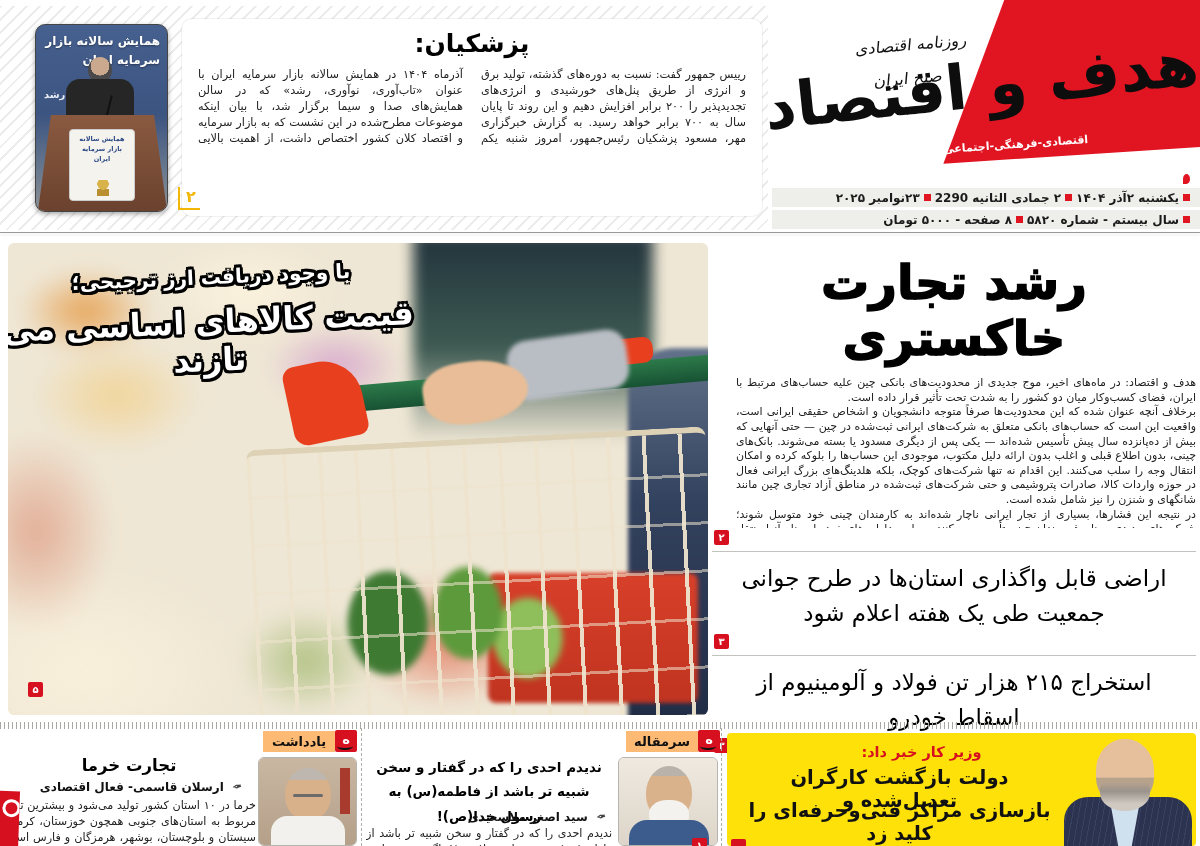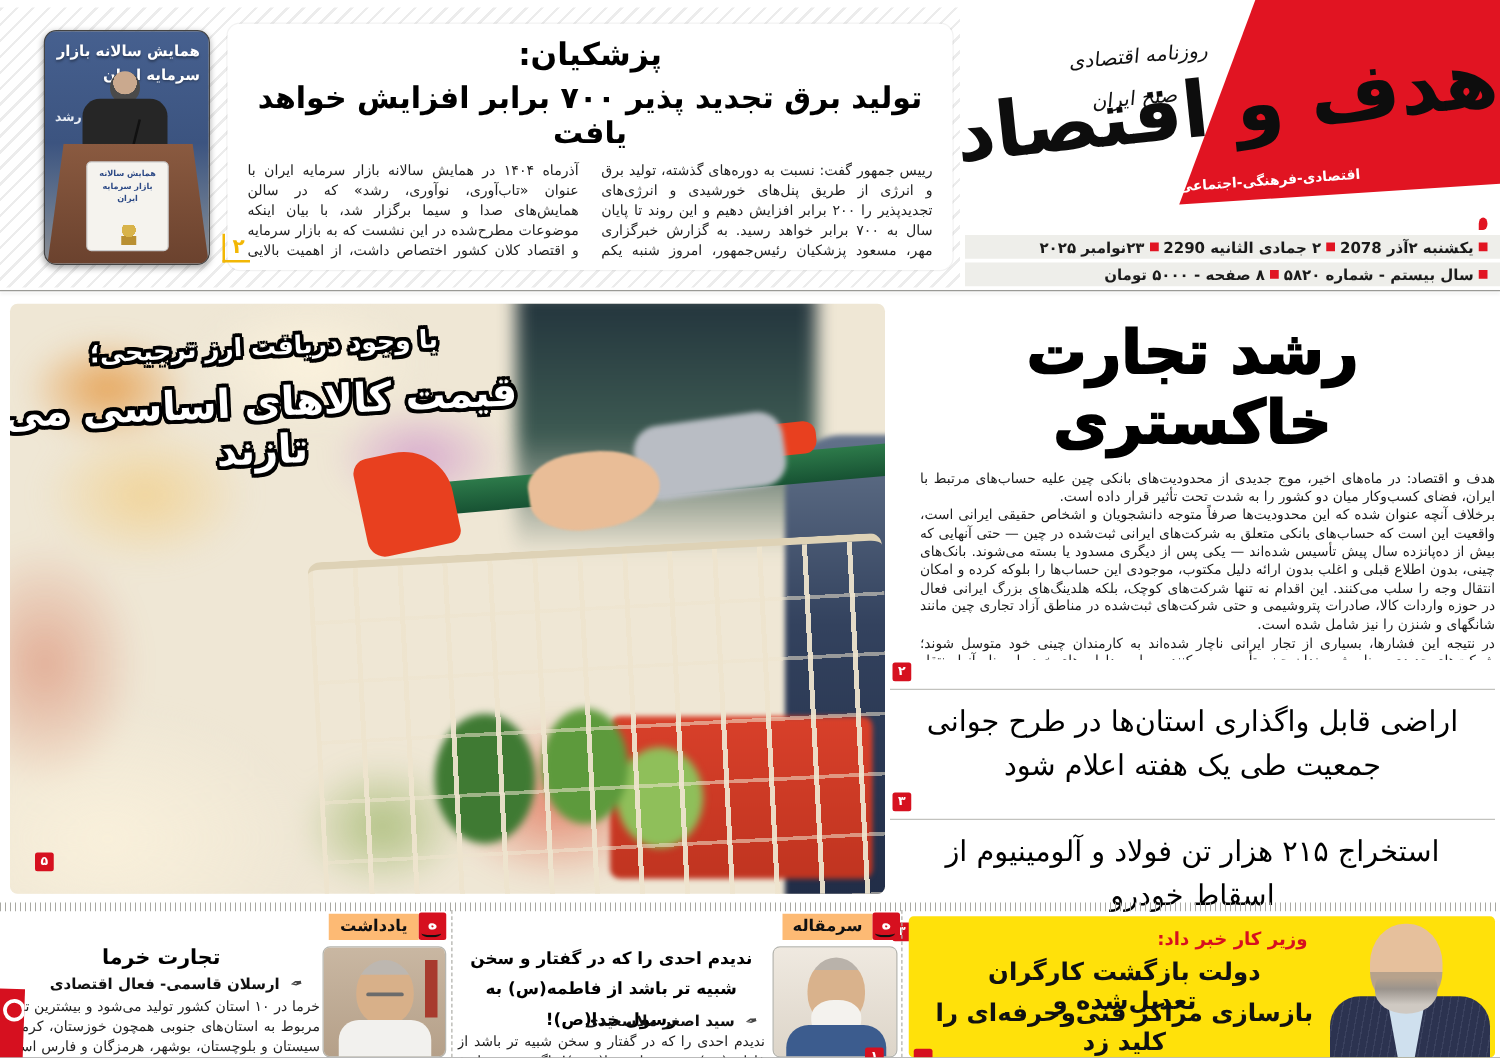--- a/index.html
+++ b/index.html
@@ -137,21 +137,21 @@
   .head-sh{position:absolute;border-radius:50% 50% 46% 46%;}
   .byline{font-size:12px;font-weight:bold;color:#111;direction:rtl;text-align:right;}
   .pen-icon{display:inline-block;transform:scaleX(-1) rotate(12deg);font-size:12px;color:#444;margin-left:4px;}
   .sm-body{font-size:11.2px;line-height:1.45;color:#222;direction:rtl;}
   .fold-red{left:-6px;top:791px;width:25px;height:60px;background:#d6101f;transform:rotate(2deg);overflow:hidden;}
   .fold-red i{position:absolute;left:8px;top:8px;width:18px;height:18px;border:3px solid #fff;border-radius:50%;}
 
   
   .labor-box{left:727px;top:733px;width:469px;height:113px;background:#ffe10a;border-radius:4px;overflow:hidden;}
   .lb-kicker{position:absolute;left:70px;right:150px;top:11px;font-size:14.5px;font-weight:bold;color:#d6101f;
-    text-align:right;direction:rtl;}
+    text-align:center;direction:rtl;}
   .lb-line{position:absolute;left:16px;right:140px;font-size:19.5px;font-weight:bold;color:#111;
     text-align:center;direction:rtl;letter-spacing:-.3px;}
   .minister{position:absolute;right:2px;top:2px;width:132px;height:111px;}
   .mn-head{position:absolute;left:34px;top:4px;width:58px;height:66px;border-radius:48% 48% 42% 42%;
     background:linear-gradient(180deg,#e6c09c 0 58%,#b7a28c 59% 100%);}
   .mn-beard{position:absolute;left:38px;top:40px;width:50px;height:36px;border-radius:40% 40% 50% 50%;
     background:linear-gradient(180deg,rgba(0,0,0,0) 0 20%,#9a938c 45%,#cfc9c2 80%);}
   .mn-suit{position:absolute;left:2px;top:62px;width:128px;height:52px;border-radius:24px 24px 0 0;
     background:repeating-linear-gradient(100deg,#2c3350 0 5px,#3a415e 5px 6px);}
   .mn-shirt{position:absolute;left:48px;top:66px;width:30px;height:46px;background:#cfe0ee;
@@ -172,39 +172,38 @@
     <div class="sp-mic"></div>
     <div class="sp-podium"></div>
     <div class="sp-sign">
       <div class="sp-sign-text">همایش سالانه بازار سرمایه ایران</div>
       <div class="sp-trophy"></div>
     </div>
   </div>
 
   <div class="abs top-story rtl">
     <div class="ts-kicker c">پزشکیان:</div>
-    <div class="ts-headline c">تولید برق تجدید پذیر ۷۰۰ برابر افزایش خواهد یافت</div>
     <div class="ts-body j">رییس جمهور گفت: نسبت به دوره‌های گذشته، تولید برق و انرژی از طریق پنل‌های خورشیدی و انرژی‌های تجدیدپذیر را ۲۰۰ برابر افزایش دهیم و این روند تا پایان سال به ۷۰۰ برابر خواهد رسید. به گزارش خبرگزاری مهر، مسعود پزشکیان رئیس‌جمهور، امروز شنبه یکم آذرماه ۱۴۰۴ در همایش سالانه بازار سرمایه ایران با عنوان «تاب‌آوری، نوآوری، رشد» که در سالن همایش‌های صدا و سیما برگزار شد، با بیان اینکه موضوعات مطرح‌شده در این نشست که به بازار سرمایه و اقتصاد کلان کشور اختصاص داشت، از اهمیت بالایی برخوردار است، اظهار داشت: ما باید در دولت برای تسهیل فعالیت‌های شما اقدامات مؤثری انجام بدهیم و تلاش می‌کنیم در مرحله اول خودمان را کارآمد کنیم و از روند کسری بودجه پیشگیری کنیم؛ چرا که یکی از عوامل ایجاد تورم، سیاست‌ها و برنامه‌هایی است که به دولت مرتبط است. البته این موضوع در طول سالیان متمادی اتفاق افتاده است.</div>
     <div class="ts-marker">۲</div>
   </div>
 
   <div class="abs masthead">
     <div class="mh-red"></div>
     <div class="mh-sub">
       <div>روزنامه اقتصادی</div>
       <div>صبح ایران</div>
     </div>
     <div class="mh-title rtl">هدف و اقتصاد</div>
     <div class="mh-tagline">اقتصادی-فرهنگی-اجتماعی</div>
     <div class="mh-dot"></div>
   </div>
 
   <div class="abs datebar" style="top:188px;">
     <span class="sq"></span>
-    <span>یکشنبه ۲آذر 2078</span>
+    <span>یکشنبه ۲آذر ۱۴۰۴</span>
     <span class="sq"></span>
     <span>۲ جمادی الثانیه 2290</span>
     <span class="sq"></span>
     <span>۲۳نوامبر ۲۰۲۵</span>
   </div>
   <div class="abs datebar" style="top:210px;">
     <span class="sq"></span>
     <span>سال بیستم - شماره ۵۸۲۰</span>
     <span class="sq"></span>
     <span>۸ صفحه - ۵۰۰۰ تومان</span>

